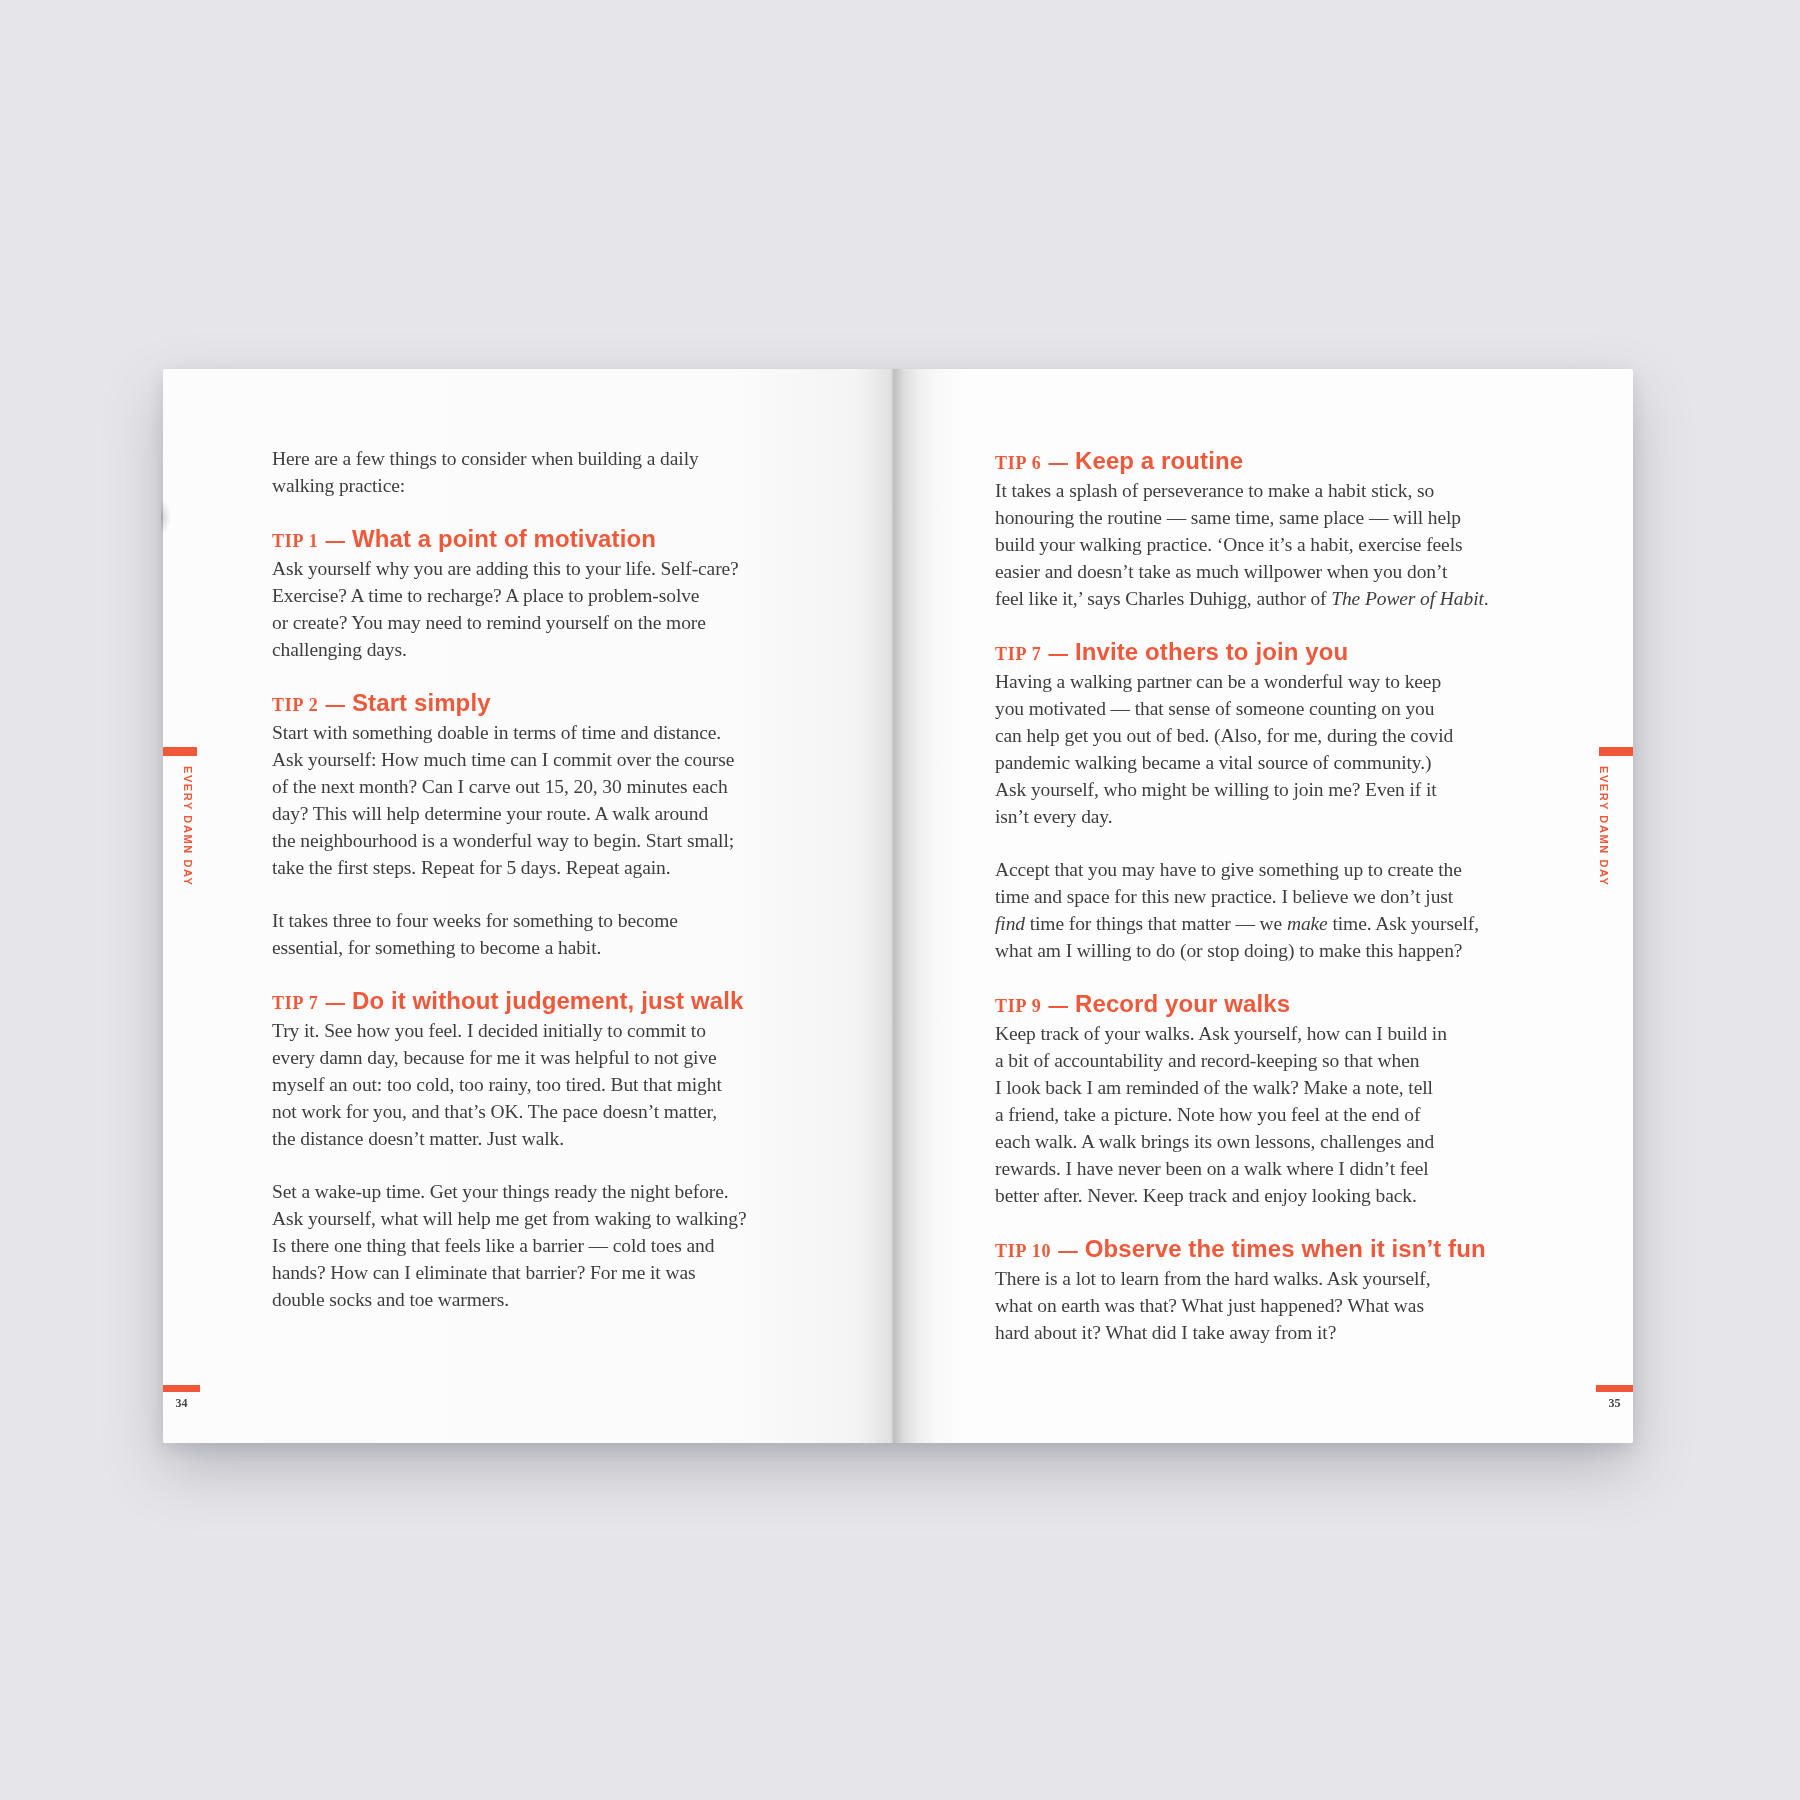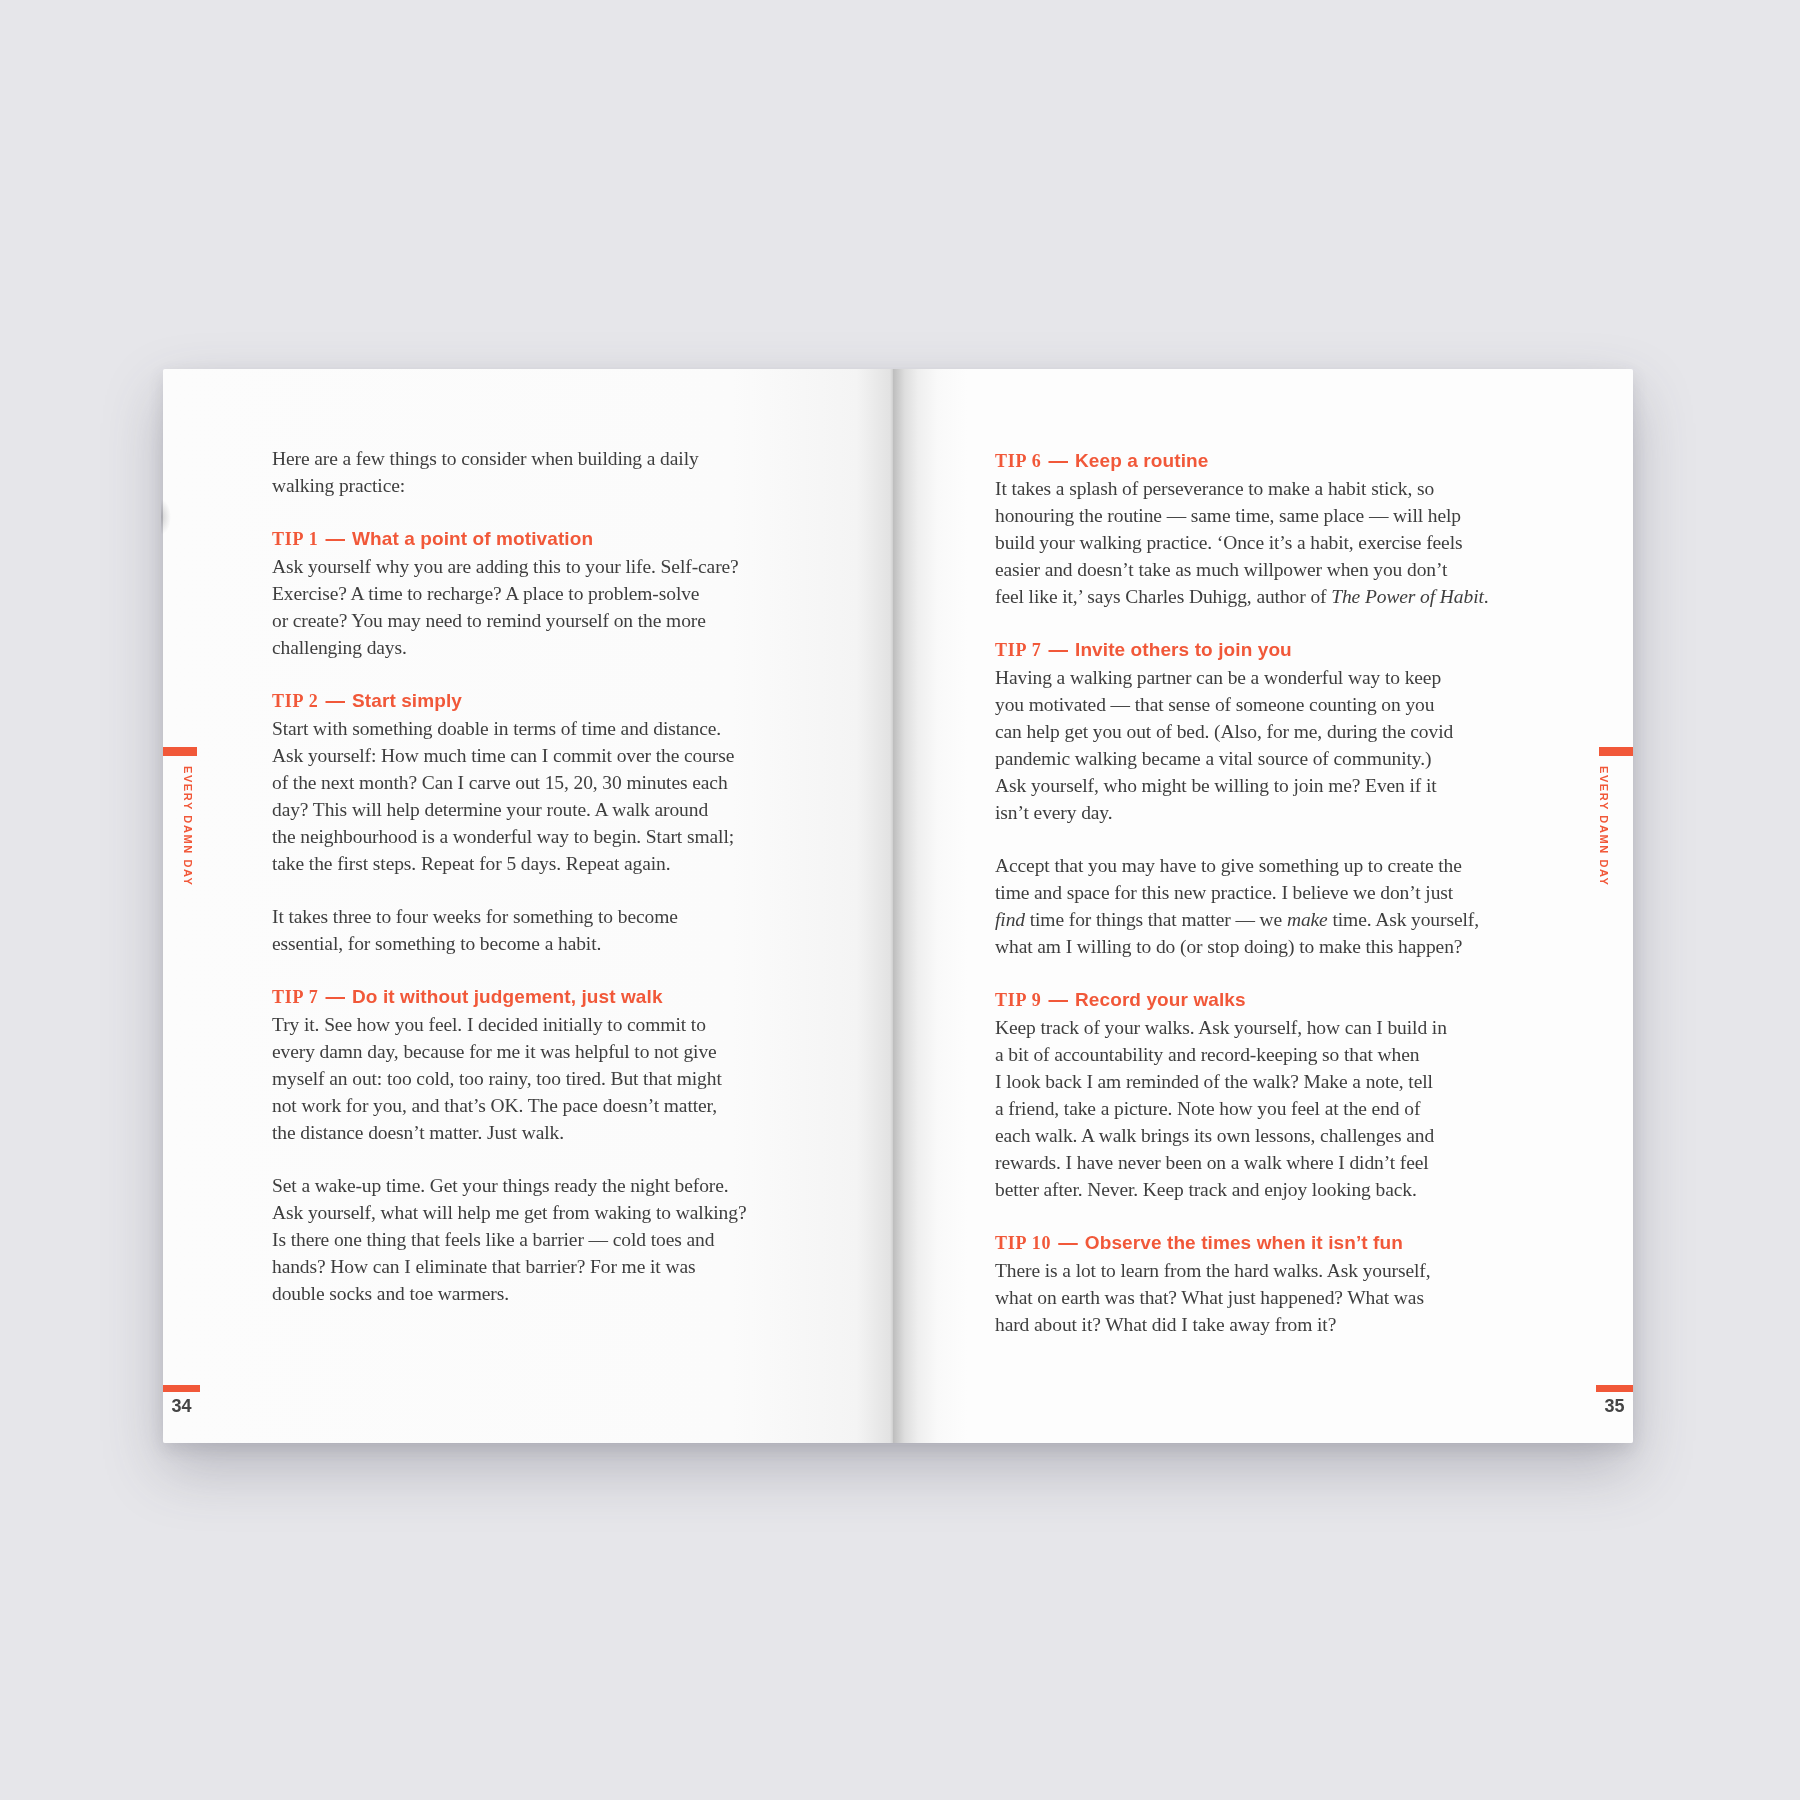--- a/index.html
+++ b/index.html
@@ -52,22 +52,22 @@
     writing-mode:vertical-rl; text-orientation:mixed;
     font-family:"Liberation Sans", sans-serif;
     font-weight:700; font-size:11px; letter-spacing:1.6px;
     color:var(--accent); white-space:nowrap;
   }
   .page-left .margin-label{left:19px;}
   .page-right .margin-label{right:23px;}
   
   .folio{
     position:absolute; top:1027px; width:37px; text-align:center;
-    font-family:Liberation Sans, sans-serif;
-    font-weight:700; font-size:18px; color:#454545;
+    font-family:Liberation Serif, serif;
+    font-weight:700; font-size:12px; color:#454545;
   }
   .page-left .folio{left:0;}
   .page-right .folio{right:0;}
   
   .content{position:absolute;}
   .content-left{left:109px; top:76px; width:560px;}
   .content-right{left:102px; top:78px; width:560px;}
   .intro, .tip-body{
     font-size:19.5px; line-height:27px; color:var(--ink);
     letter-spacing:-0.1px;
@@ -84,21 +84,21 @@
     font-weight:700; font-size:18px; letter-spacing:0.8px;
     color:var(--accent);
   }
   .tip-dash{
     font-family:"Liberation Sans", sans-serif;
     font-weight:700; font-size:19.5px; color:var(--accent);
     margin:0 7px;
   }
   .tip-title{
     font-family:"Liberation Sans", sans-serif;
-    font-weight:700; font-size:19px; letter-spacing:0.1px;
+    font-weight:700; font-size:24px; letter-spacing:0.1px;
     color:var(--accent);
   }
   .tip-body em{font-style:italic;}
 </style>
 </head>
 <body>
 
 <div class="stage">
 
   <div class="page page-left">

